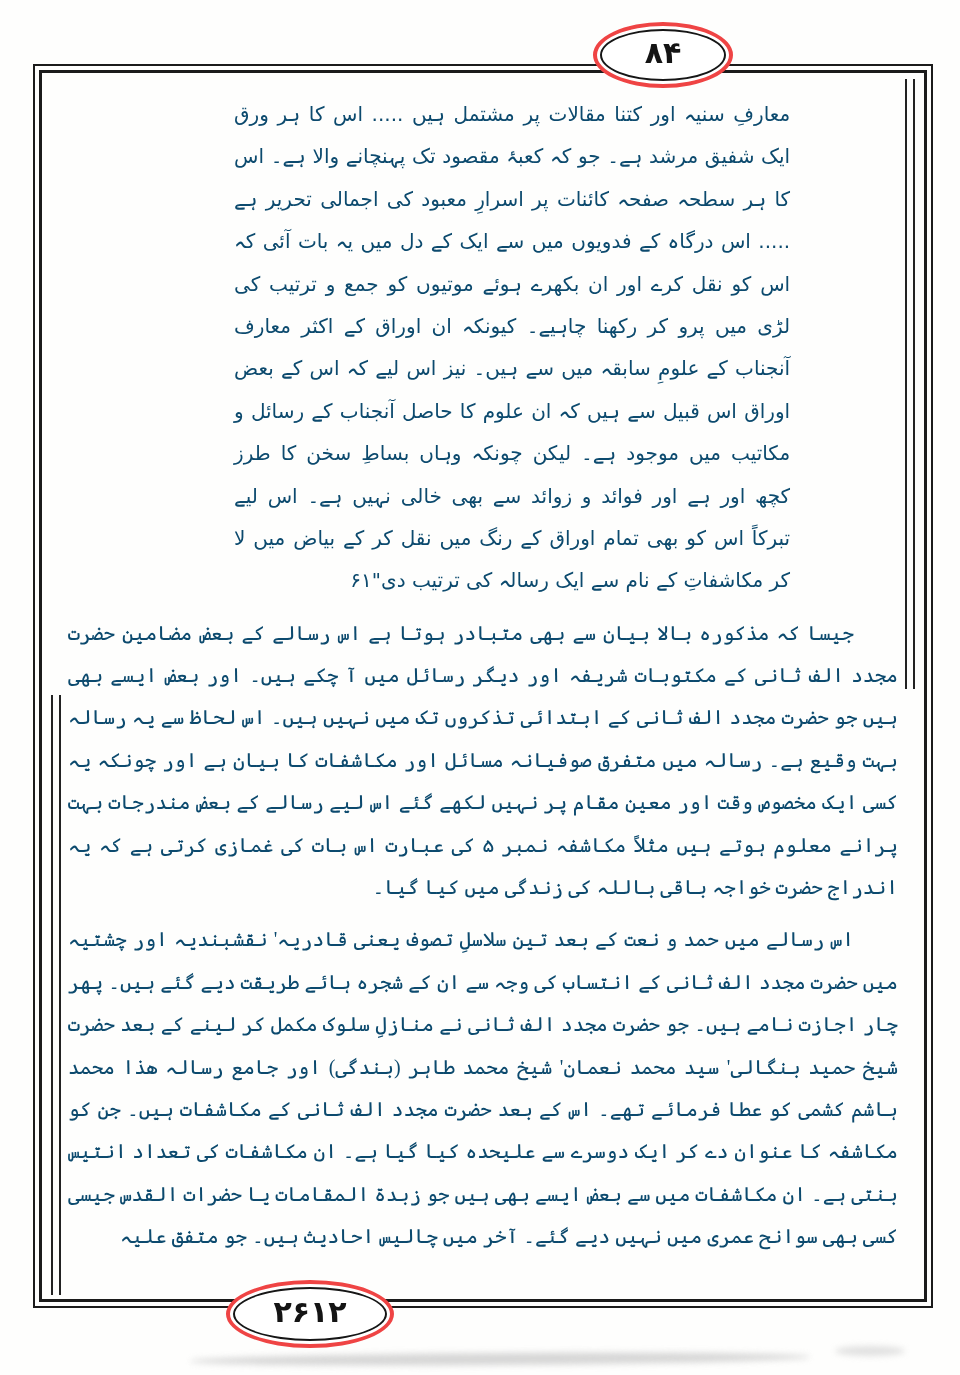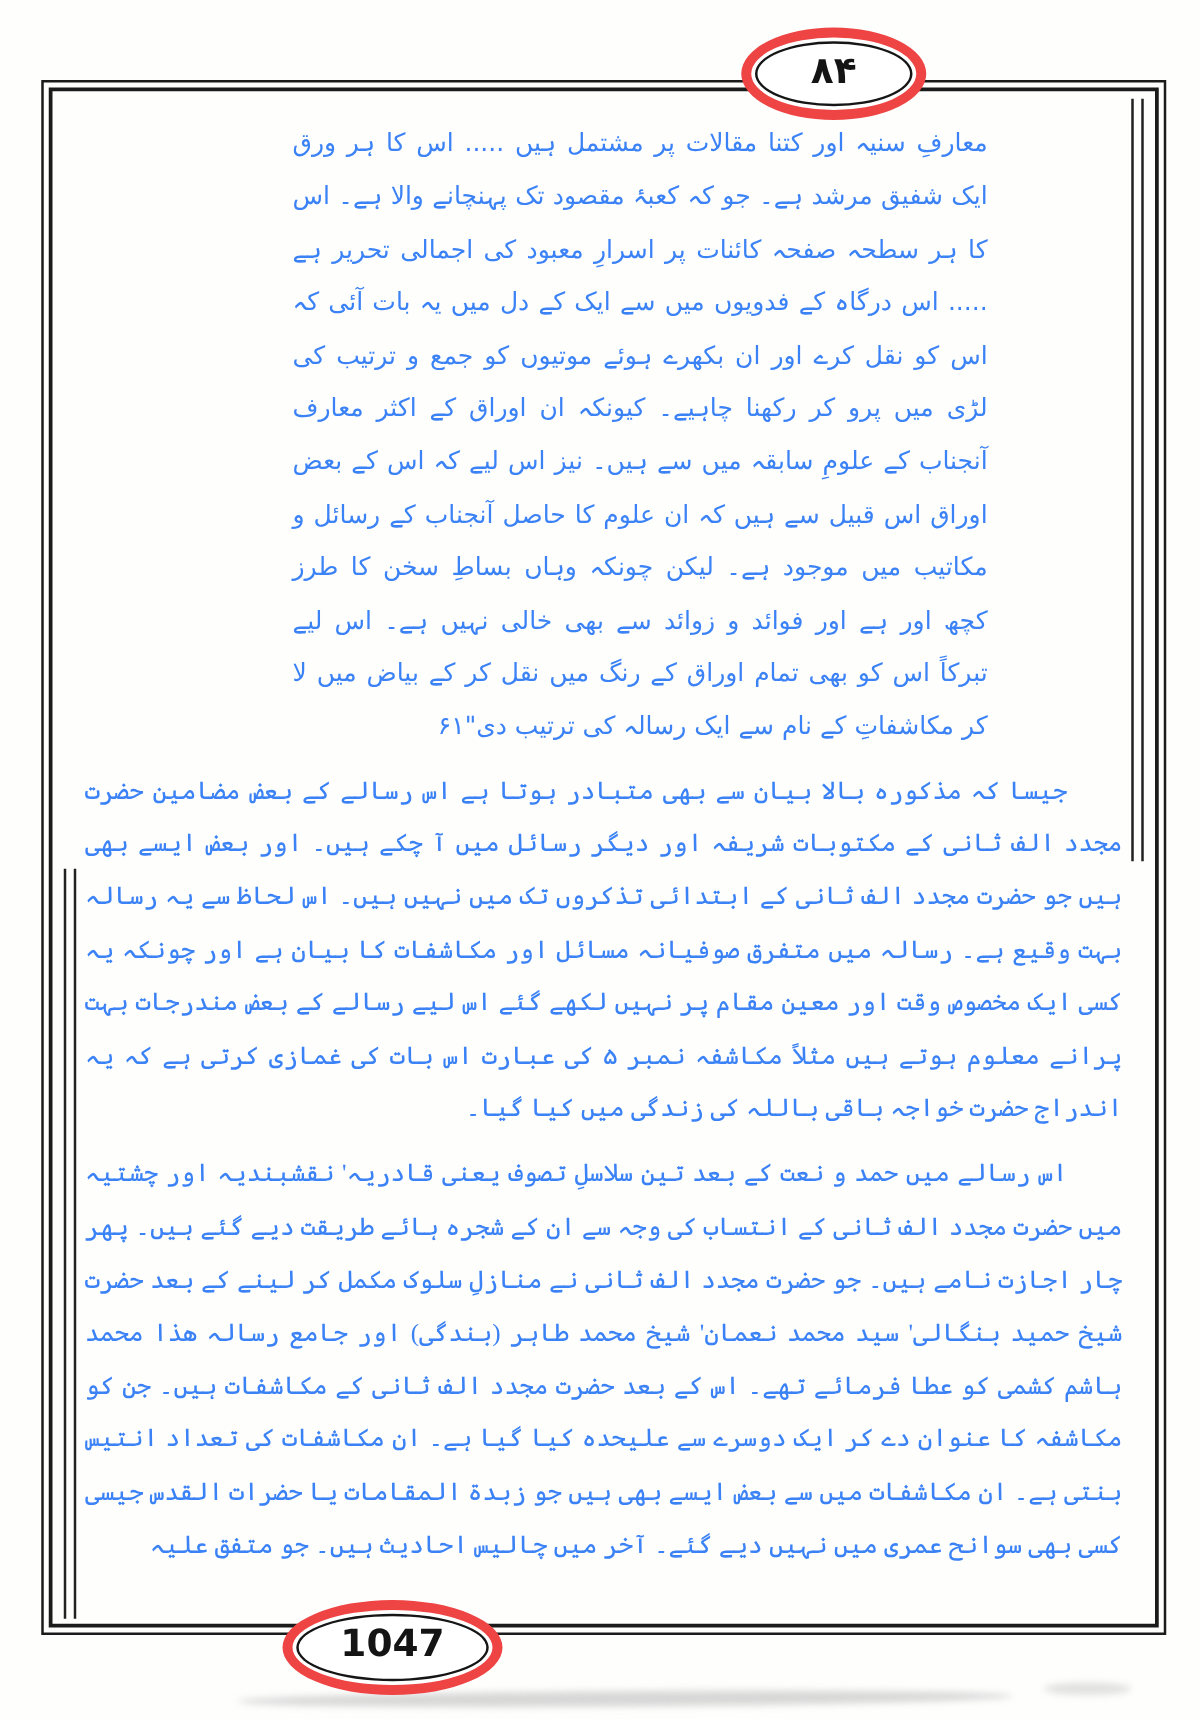--- a/index.html
+++ b/index.html
@@ -53,42 +53,42 @@
   }
 
   
   .content {
     position: absolute;
     inset: 16px 26px 14px 26px;
     direction: rtl;
     text-align: justify;
     font-size: 20px;
     line-height: 2.12;
-    color: #3b82f6;
+    color: #0c4a6e;
   }
   .quote {
     width: 67%;
     margin: 4px 13% 10px 20%;
     text-align: justify;
   }
   .para {
     margin: 0 0 10px 0;
     text-indent: 44px;
     font-family: Liberation Serif, serif;
   }
   .para:last-child {
     margin-bottom: 0;
   }
 
   
   .cartouche {
     position: absolute;
     z-index: 5;
     background: #ffffff;
-    border: 8px solid #ef4444;
+    border: 4px solid #ef4444;
     border-radius: 50%;
     display: flex;
     align-items: center;
     justify-content: center;
   }
   .cartouche::before {
     content: "";
     position: absolute;
     inset: 3px;
     border: 2px solid #161616;
@@ -155,17 +155,17 @@
       <p class="para">اس رسالے میں حمد و نعت کے بعد تین سلاسلِ تصوف یعنی قادریہ' نقشبندیہ اور چشتیہ میں حضرت مجدد الف ثانی کے انتساب کی وجہ سے ان کے شجرہ ہائے طریقت دیے گئے ہیں۔ پھر چار اجازت نامے ہیں۔ جو حضرت مجدد الف ثانی نے منازلِ سلوک مکمل کر لینے کے بعد حضرت شیخ حمید بنگالی' سید محمد نعمان' شیخ محمد طاہر (بندگی) اور جامع رسالہ ھذا محمد ہاشم کشمی کو عطا فرمائے تھے۔ اس کے بعد حضرت مجدد الف ثانی کے مکاشفات ہیں۔ جن کو مکاشفہ کا عنوان دے کر ایک دوسرے سے علیحدہ کیا گیا ہے۔ ان مکاشفات کی تعداد انتیس بنتی ہے۔ ان مکاشفات میں سے بعض ایسے بھی ہیں جو زبدۃ المقامات یا حضرات القدس جیسی کسی بھی سوانح عمری میں نہیں دیے گئے۔ آخر میں چالیس احادیث ہیں۔ جو متفق علیہ</p>
     </div>
   </div>
 </div>
 
 <div class="cartouche top-cartouche">
   <span class="num">۸۴</span>
 </div>
 
 <div class="cartouche bottom-cartouche">
-  <span class="num">1047</span>
+  <span class="num">۲۶۱۲</span>
 </div>
 
 <div class="smudge-1"></div>
 <div class="smudge-2"></div>
 
 </body></html>

